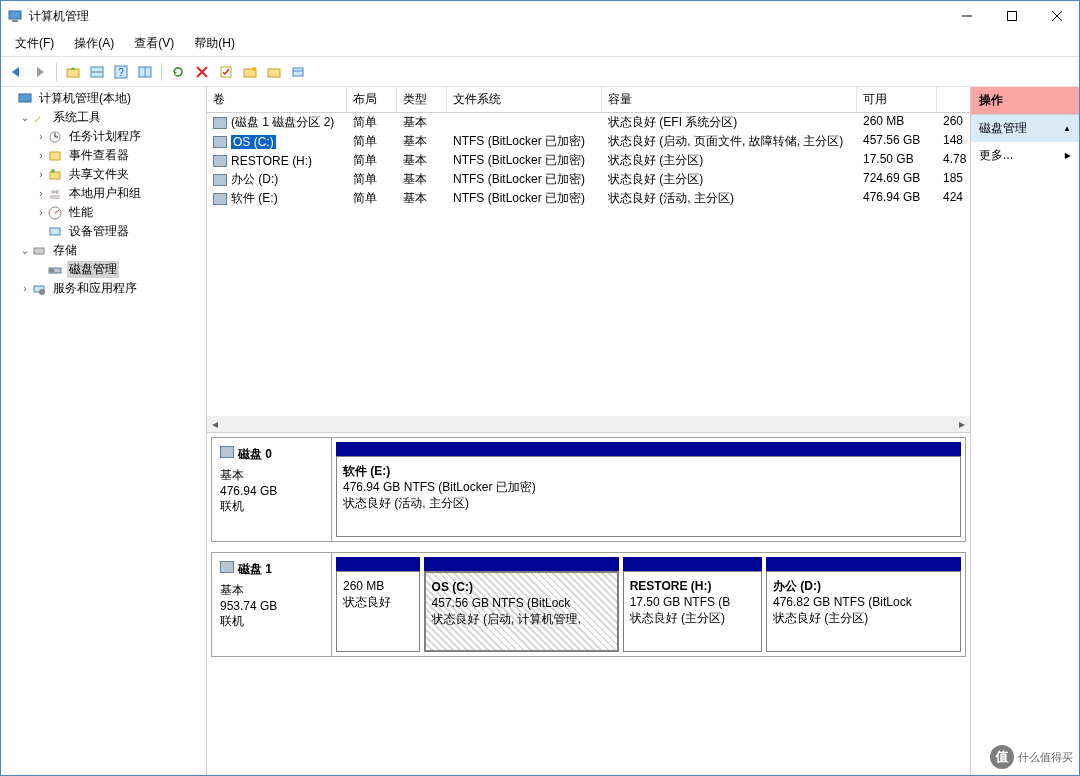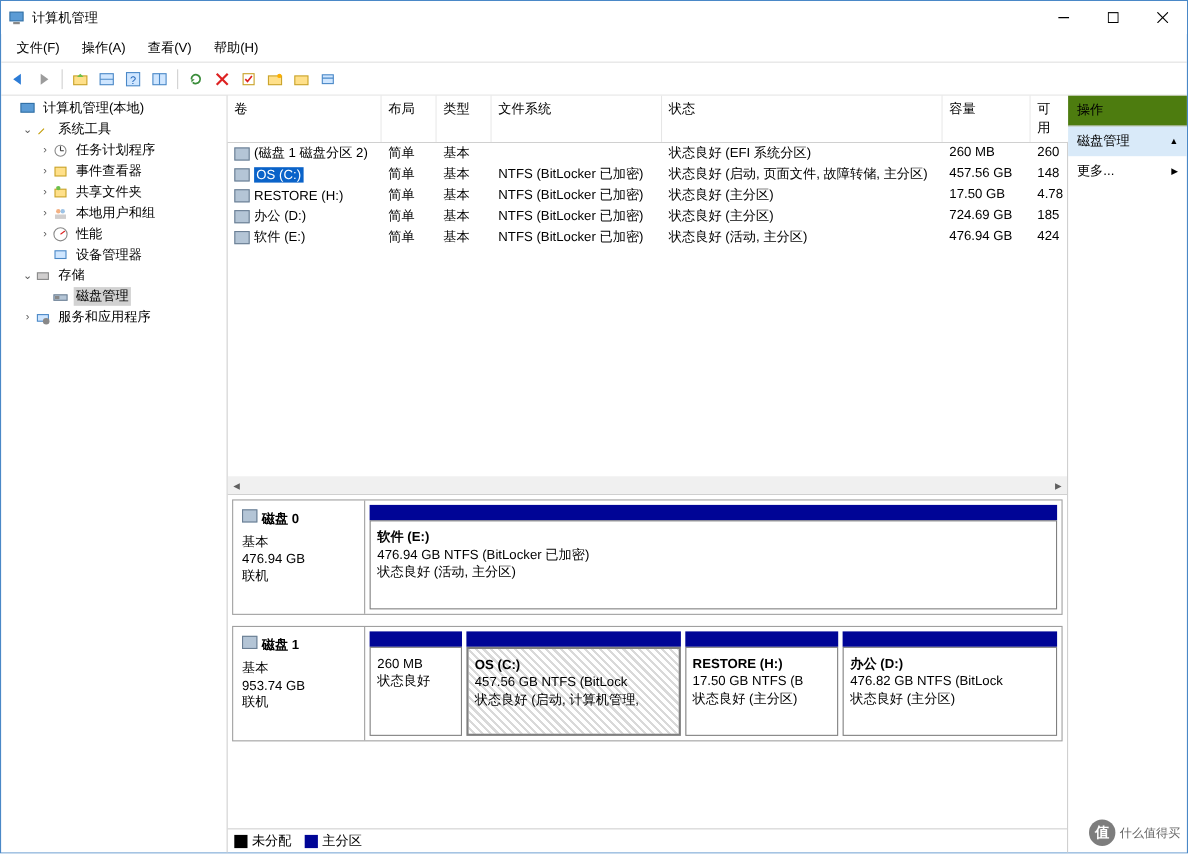--- a/index.html
+++ b/index.html
@@ -58,21 +58,21 @@
 .partbox.hatched { background: repeating-linear-gradient(45deg, #fff, #fff 3px, #d9d9d9 3px, #d9d9d9 5px); border: 2px solid #808080; }
 .partbox .pn { font-weight: bold; }
 .partwrap.nohdr .partbar { background: transparent; }
 
 .legend { border-top: 1px solid #d0d0d0; height: 22px; display: flex; align-items: center; gap: 12px; padding-left: 6px; }
 .legend .sw { width: 12px; height: 12px; display: inline-block; margin-right: 4px; vertical-align: middle; }
 .legend .black { background: #000; }
 .legend .navy { background: #000596; }
 
 .actions { width: 108px; display: flex; flex-direction: column; }
-.actions .ahd { padding: 5px 8px; border-bottom: 1px solid #d0d0d0; background: #4d7c0f; font-weight: normal; }
+.actions .ahd { padding: 5px 8px; border-bottom: 1px solid #d0d0d0; background: #fca5a5; font-weight: bold; }
 .actions .aitem { padding: 5px 8px; display: flex; justify-content: space-between; align-items: center; }
 .actions .aitem.sel { background: #d9eaf9; }
 .actions .tri { font-size: 8px; color: #000; }
 
 .watermark { position: absolute; right: 6px; bottom: 6px; display: flex; align-items: center; gap: 4px; opacity: 0.9; font-size: 11px; color: #555; }
 .watermark .circ { width: 24px; height: 24px; border-radius: 50%; background: #6f6f6f; color: #fff; display: flex; align-items: center; justify-content: center; font-weight: bold; font-size: 13px; }
 
 svg { display: block; }
 </style>
 </head>
@@ -324,21 +324,20 @@
           </li>
       </ul>
     </div>
 
     <div class="center">
       <div class="volhead">
         <div class="hc">卷</div>
         <div class="hc">布局</div>
         <div class="hc">类型</div>
         <div class="hc">文件系统</div>
-        <div class="hc">状态</div>
         <div class="hc">容量</div>
         <div class="hc">可用</div>
       </div>
 
       <div class="vollist" id="vollist">
         <div class="volrow">
             <div class="c first">
               <span class="vicon"></span>
               <span class="txt">(磁盘 1 磁盘分区 2)</span>
             </div>
@@ -459,24 +458,20 @@
                 <div class="partbox">
                   <div class="pn">办公  (D:)</div>
                   <div>476.82 GB NTFS (BitLock</div>
                   <div>状态良好 (主分区)</div>
                 </div>
               </div>
             </div>
           </div>
         </div>
 
-      <div class="legend">
-        <span><span class="sw black"></span><span>未分配</span></span>
-        <span><span class="sw navy"></span><span>主分区</span></span>
-      </div>
     </div>
 
     <div class="actions">
       <div class="ahd">操作</div>
       <div class="aitem sel">
         <span>磁盘管理</span>
           <span class="tri">▲</span>
       </div>
       <div class="aitem">
         <span>更多...</span>

